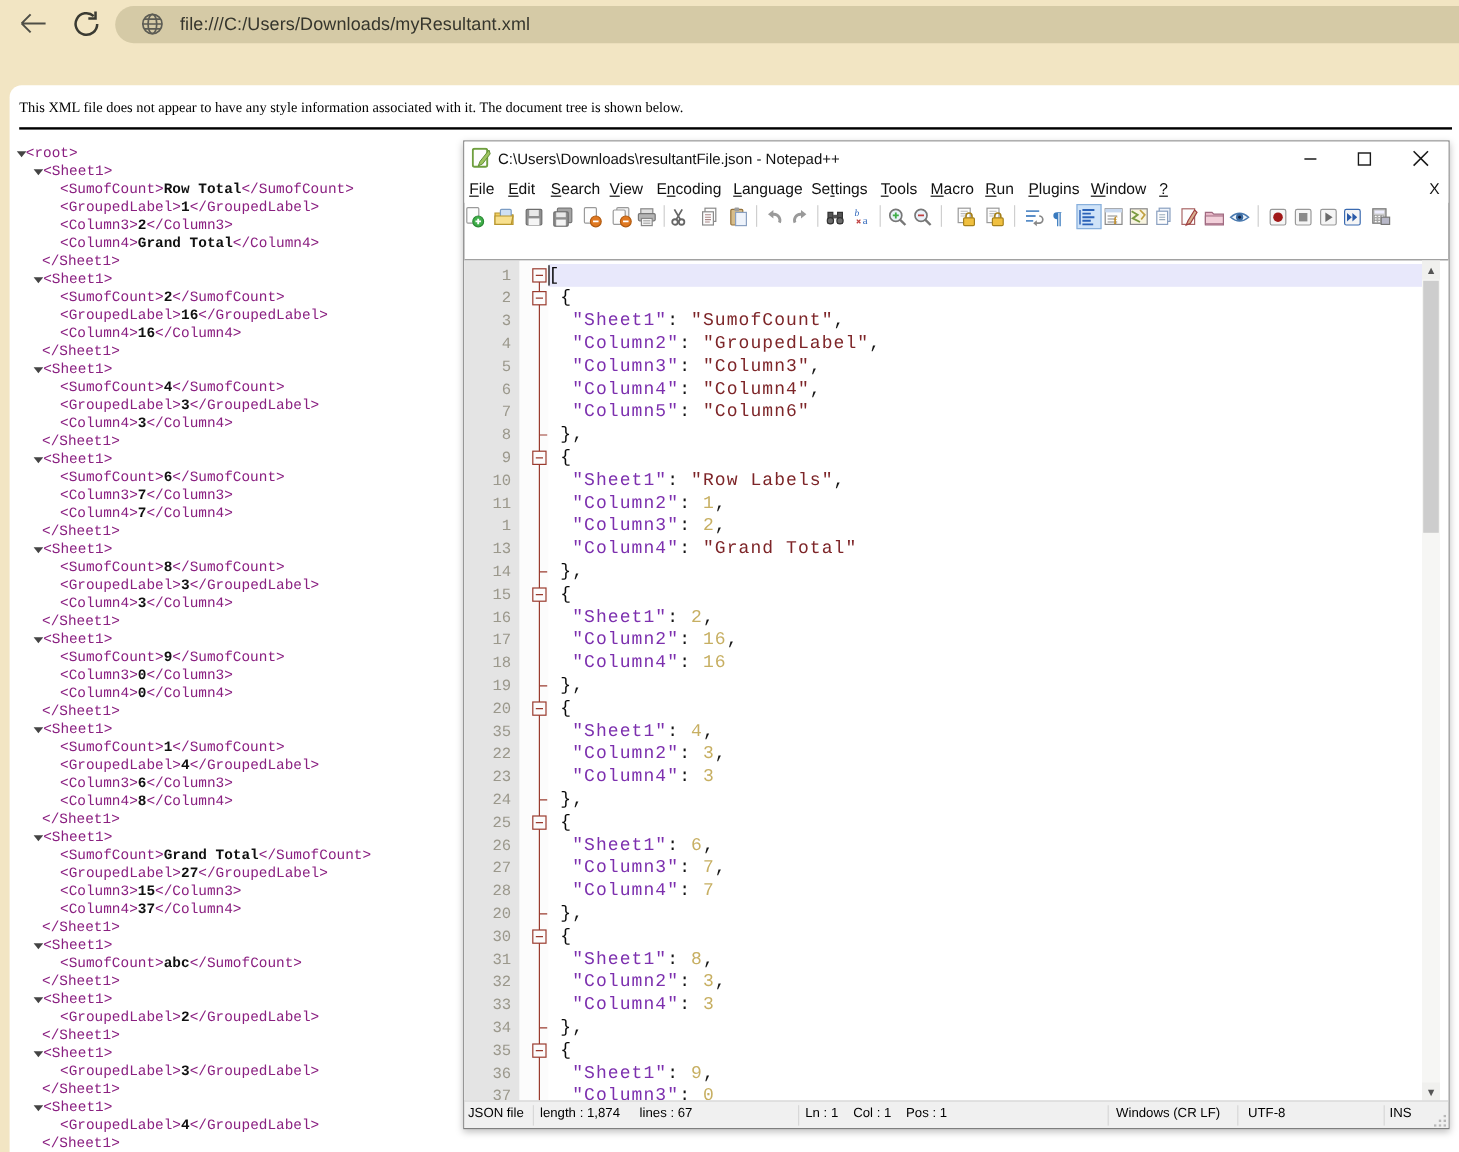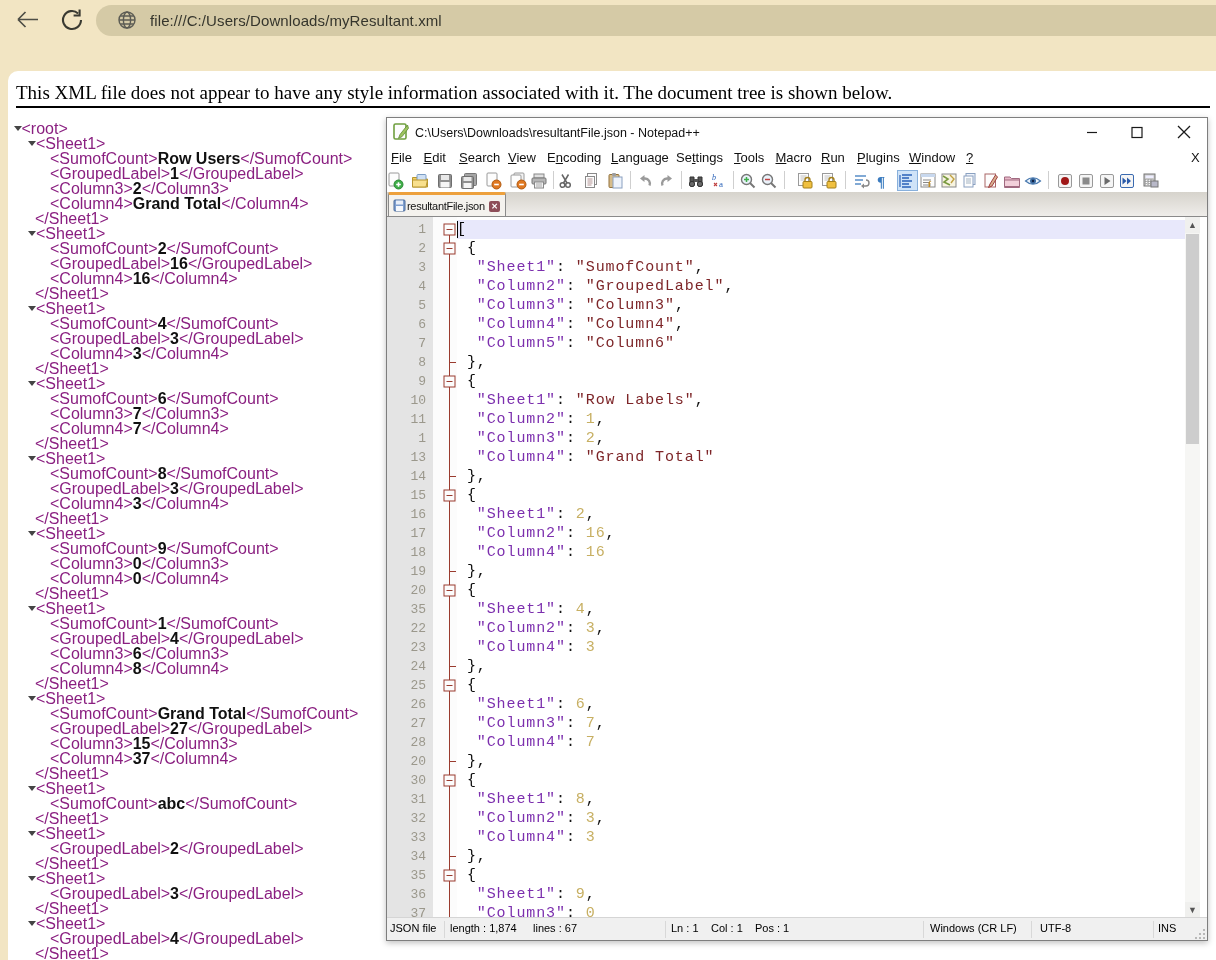--- a/index.html
+++ b/index.html
@@ -1,24 +1,24 @@
 <!DOCTYPE html>
 <html><head><meta charset="utf-8"><style>
 *{margin:0;padding:0;box-sizing:border-box}
 html,body{width:1216px;height:960px;overflow:hidden;background:#f2e5c3;font-family:"Liberation Sans",sans-serif}
 
 #chrome{position:absolute;left:0;top:0;width:1216px;height:71px;background:#f2e5c3}
 #pill{position:absolute;left:96px;top:5px;width:1120px;height:31px;background:#d5caa6;border-radius:16px 0 0 16px}
 #url{position:absolute;left:150px;top:12px;font-size:15px;color:#35352c;letter-spacing:.1px}
 
 #card{position:absolute;left:8px;top:71px;width:1208px;height:889px;background:#fff;border-radius:10px 0 0 0}
-#msg{position:absolute;left:8px;top:11px;font-family:"Liberation Serif",serif;font-size:19px;color:#000}
+#msg{position:absolute;left:8px;top:11px;font-family:"Liberation Serif",serif;font-size:12px;color:#000}
 #rule{position:absolute;left:8px;top:35px;width:1194px;height:0;border-top:2px solid #000}
 
-.xl{position:absolute;font-family:Liberation Sans, sans-serif;font-size:16px;line-height:15px;white-space:pre;color:#141414}
+.xl{position:absolute;font-family:Liberation Mono, monospace;font-size:12px;line-height:15px;white-space:pre;color:#141414}
 .xt{color:#8a1f80}
 .xb{color:#101010;font-weight:bold}
 .ar{position:absolute;left:-8px;top:5px;width:0;height:0;border-top:5px solid #444;border-left:4px solid transparent;border-right:4px solid transparent}
 
 #npp{position:absolute;left:386px;top:117px;width:822px;height:824px;background:#fff;border:1px solid #7e7e7e;box-shadow:0 2px 6px rgba(0,0,0,.25)}
 #tbar{position:absolute;left:0;top:0;width:820px;height:28px;background:#fff}
 #ttl{position:absolute;left:28px;top:8px;font-size:12.5px;color:#111}
 #menubar{position:absolute;left:0;top:28px;width:820px;height:23px;background:#fff}
 .mi{position:absolute;top:4px;font-size:13px;color:#111}
 .mi u{text-decoration:underline}
@@ -68,21 +68,21 @@
   </svg>
   <div id="url">file:///C:/Users/Downloads/myResultant.xml</div>
 </div>
 <div id="card">
   <div id="msg">This XML file does not appear to have any style information associated with it. The document tree is shown below.</div>
   <div id="rule"></div>
 </div>
 <div id="xmltree">
 <div class="xl" style="top:120.5px;left:21.5px"><i class="ar"></i><span class="xt">&lt;root&gt;</span></div>
 <div class="xl" style="top:135.5px;left:36px"><i class="ar"></i><span class="xt">&lt;Sheet1&gt;</span></div>
-<div class="xl" style="top:150.5px;left:50px"><span class="xt">&lt;SumofCount&gt;</span><span class="xb">Row Users</span><span class="xt">&lt;/SumofCount&gt;</span></div>
+<div class="xl" style="top:150.5px;left:50px"><span class="xt">&lt;SumofCount&gt;</span><span class="xb">Row Total</span><span class="xt">&lt;/SumofCount&gt;</span></div>
 <div class="xl" style="top:165.5px;left:50px"><span class="xt">&lt;GroupedLabel&gt;</span><span class="xb">1</span><span class="xt">&lt;/GroupedLabel&gt;</span></div>
 <div class="xl" style="top:180.5px;left:50px"><span class="xt">&lt;Column3&gt;</span><span class="xb">2</span><span class="xt">&lt;/Column3&gt;</span></div>
 <div class="xl" style="top:195.5px;left:50px"><span class="xt">&lt;Column4&gt;</span><span class="xb">Grand Total</span><span class="xt">&lt;/Column4&gt;</span></div>
 <div class="xl" style="top:210.5px;left:35px"><span class="xt">&lt;/Sheet1&gt;</span></div>
 <div class="xl" style="top:225.5px;left:36px"><i class="ar"></i><span class="xt">&lt;Sheet1&gt;</span></div>
 <div class="xl" style="top:240.5px;left:50px"><span class="xt">&lt;SumofCount&gt;</span><span class="xb">2</span><span class="xt">&lt;/SumofCount&gt;</span></div>
 <div class="xl" style="top:255.5px;left:50px"><span class="xt">&lt;GroupedLabel&gt;</span><span class="xb">16</span><span class="xt">&lt;/GroupedLabel&gt;</span></div>
 <div class="xl" style="top:270.5px;left:50px"><span class="xt">&lt;Column4&gt;</span><span class="xb">16</span><span class="xt">&lt;/Column4&gt;</span></div>
 <div class="xl" style="top:285.5px;left:35px"><span class="xt">&lt;/Sheet1&gt;</span></div>
 <div class="xl" style="top:300.5px;left:36px"><i class="ar"></i><span class="xt">&lt;Sheet1&gt;</span></div>
@@ -333,31 +333,20 @@
         <rect x="9" y="9" width="7" height="6" fill="#b8b8c8" stroke="#777"></rect>
       </svg>
       <div class="tsep" style="left:166px"></div>
       <div class="tsep" style="left:243px"></div>
       <div class="tsep" style="left:294px"></div>
       <div class="tsep" style="left:346px"></div>
       <div class="tsep" style="left:397px"></div>
       <div class="tsep" style="left:458px"></div>
       <div class="tsep" style="left:661px"></div>
     </div>
-  <div id="tabbar">
-    <div id="tab">
-      <svg style="position:absolute;left:4px;top:4px" width="13" height="13" viewBox="0 0 13 13">
-        <rect x="1" y="1" width="11" height="11" rx="1" fill="#7f9fd0" stroke="#4a6a9a"></rect>
-        <rect x="3" y="1.5" width="7" height="4" fill="#e8eef8"></rect>
-        <rect x="3" y="7" width="7" height="5" fill="#f5f8fd"></rect>
-      </svg>
-      <div id="tabtxt">resultantFile.json</div>
-      <div id="tabx">✕</div>
-    </div>
-  </div>
   <div id="edwrap">
     <div id="hiline"></div>
     <div id="nummar">
         <div id="numcol">
           <div class="nrow">1</div>
 <div class="nrow">2</div>
 <div class="nrow">3</div>
 <div class="nrow">4</div>
 <div class="nrow">5</div>
 <div class="nrow">6</div>

